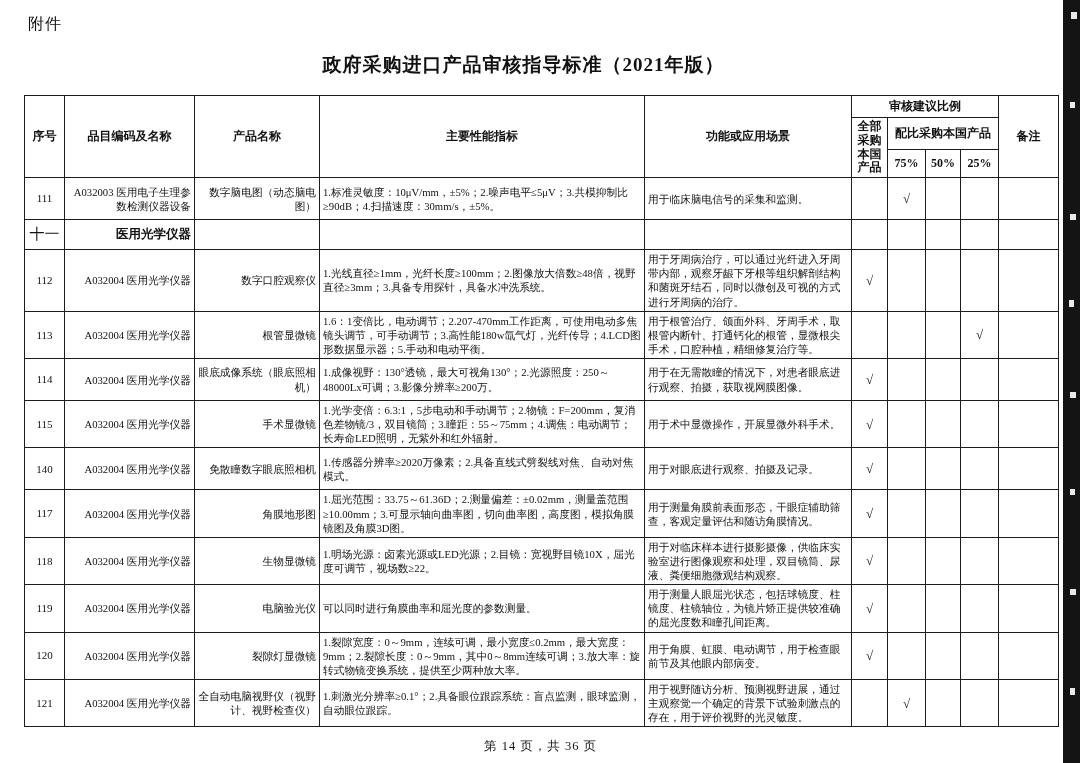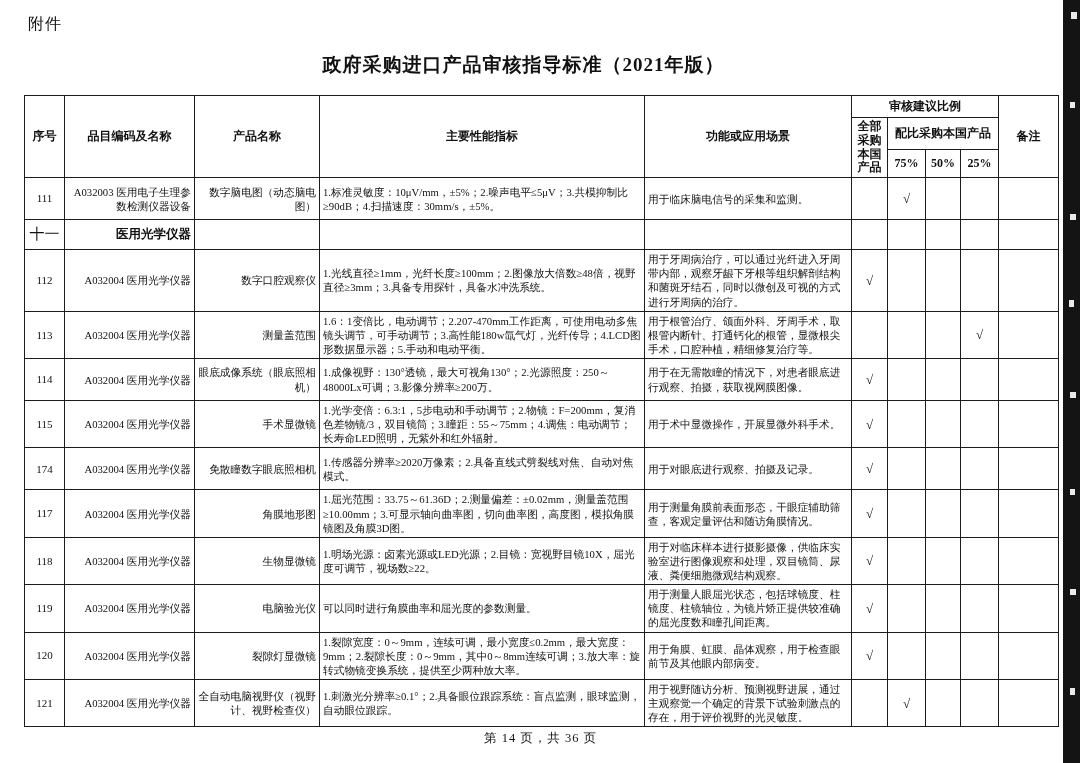--- a/index.html
+++ b/index.html
@@ -26,21 +26,21 @@
   .c-code { text-align: right; padding: 2px 4px; }
   .c-prod { text-align: right; padding: 2px 4px; }
   .c-specs { text-align: left; padding: 3px 5px; }
   .c-func { text-align: left; padding: 3px 5px; }
   .c-chk { text-align: center; font-size: 13px; }
   .c-remark {}
   .item-row td { height: 42px; }
   .section-row td { height: 30px; }
   .section-seq { font-size: 15px; font-weight: normal; }
   .section-label { font-size: 12.5px; font-weight: bold; }
-  .page-footer { position: absolute; bottom: 16px; left: 24px; width: 1033px; text-align: center; font-size: 12.5px; letter-spacing: 1px; }
+  .page-footer { position: absolute; bottom: 8px; left: 24px; width: 1033px; text-align: center; font-size: 12.5px; letter-spacing: 1px; }
   .scan-edge { position: absolute; top: 0; right: 0; width: 17px; height: 763px; background: #141414; }
   .scan-edge .speck { position: absolute; background: #e9e9e9; }
   .sp1 { top: 12px;  right: 3px; width: 6px; height: 7px; }
   .sp2 { top: 102px; right: 5px; width: 5px; height: 6px; }
   .sp3 { top: 214px; right: 4px; width: 6px; height: 6px; }
   .sp4 { top: 300px; right: 6px; width: 5px; height: 7px; }
   .sp5 { top: 392px; right: 4px; width: 6px; height: 6px; }
   .sp6 { top: 489px; right: 5px; width: 5px; height: 6px; }
   .sp7 { top: 589px; right: 4px; width: 6px; height: 6px; }
   .sp8 { top: 688px; right: 5px; width: 5px; height: 7px; }
@@ -117,21 +117,21 @@
         <td class="c-func">用于牙周病治疗，可以通过光纤进入牙周带内部，观察牙龈下牙根等组织解剖结构和菌斑牙结石，同时以微创及可视的方式进行牙周病的治疗。</td>
         <td class="c-chk">√</td>
         <td class="c-chk"></td>
         <td class="c-chk"></td>
         <td class="c-chk"></td>
         <td class="c-remark"></td>
       </tr>
       <tr class="item-row">
         <td class="c-seq">113</td>
         <td class="c-code">A032004 医用光学仪器</td>
-        <td class="c-prod">测量盖范围</td>
+        <td class="c-prod">根管显微镜</td>
         <td class="c-specs">1.6：1变倍比，电动调节；2.207-470mm工作距离，可使用电动多焦镜头调节，可手动调节；3.高性能180w氙气灯，光纤传导；4.LCD图形数据显示器；5.手动和电动平衡。</td>
         <td class="c-func">用于根管治疗、颌面外科、牙周手术，取根管内断针、打通钙化的根管，显微根尖手术，口腔种植，精细修复治疗等。</td>
         <td class="c-chk"></td>
         <td class="c-chk"></td>
         <td class="c-chk"></td>
         <td class="c-chk">√</td>
         <td class="c-remark"></td>
       </tr>
       <tr class="item-row">
         <td class="c-seq">114</td>
@@ -151,21 +151,21 @@
         <td class="c-prod">手术显微镜</td>
         <td class="c-specs">1.光学变倍：6.3:1，5步电动和手动调节；2.物镜：F=200mm，复消色差物镜/3，双目镜筒；3.瞳距：55～75mm；4.调焦：电动调节；长寿命LED照明，无紫外和红外辐射。</td>
         <td class="c-func">用于术中显微操作，开展显微外科手术。</td>
         <td class="c-chk">√</td>
         <td class="c-chk"></td>
         <td class="c-chk"></td>
         <td class="c-chk"></td>
         <td class="c-remark"></td>
       </tr>
       <tr class="item-row">
-        <td class="c-seq">174</td>
+        <td class="c-seq">140</td>
         <td class="c-code">A032004 医用光学仪器</td>
         <td class="c-prod">免散瞳数字眼底照相机</td>
         <td class="c-specs">1.传感器分辨率≥2020万像素；2.具备直线式劈裂线对焦、自动对焦模式。</td>
         <td class="c-func">用于对眼底进行观察、拍摄及记录。</td>
         <td class="c-chk">√</td>
         <td class="c-chk"></td>
         <td class="c-chk"></td>
         <td class="c-chk"></td>
         <td class="c-remark"></td>
       </tr>
@@ -203,21 +203,21 @@
         <td class="c-chk"></td>
         <td class="c-chk"></td>
         <td class="c-chk"></td>
         <td class="c-remark"></td>
       </tr>
       <tr class="item-row">
         <td class="c-seq">120</td>
         <td class="c-code">A032004 医用光学仪器</td>
         <td class="c-prod">裂隙灯显微镜</td>
         <td class="c-specs">1.裂隙宽度：0～9mm，连续可调，最小宽度≤0.2mm，最大宽度：9mm；2.裂隙长度：0～9mm，其中0～8mm连续可调；3.放大率：旋转式物镜变换系统，提供至少两种放大率。</td>
-        <td class="c-func">用于角膜、虹膜、晶体观察，用于检查眼前节及其他眼内部病变。</td>
+        <td class="c-func">用于角膜、虹膜、电动调节，用于检查眼前节及其他眼内部病变。</td>
         <td class="c-chk">√</td>
         <td class="c-chk"></td>
         <td class="c-chk"></td>
         <td class="c-chk"></td>
         <td class="c-remark"></td>
       </tr>
       <tr class="item-row">
         <td class="c-seq">121</td>
         <td class="c-code">A032004 医用光学仪器</td>
         <td class="c-prod">全自动电脑视野仪（视野计、视野检查仪）</td>

